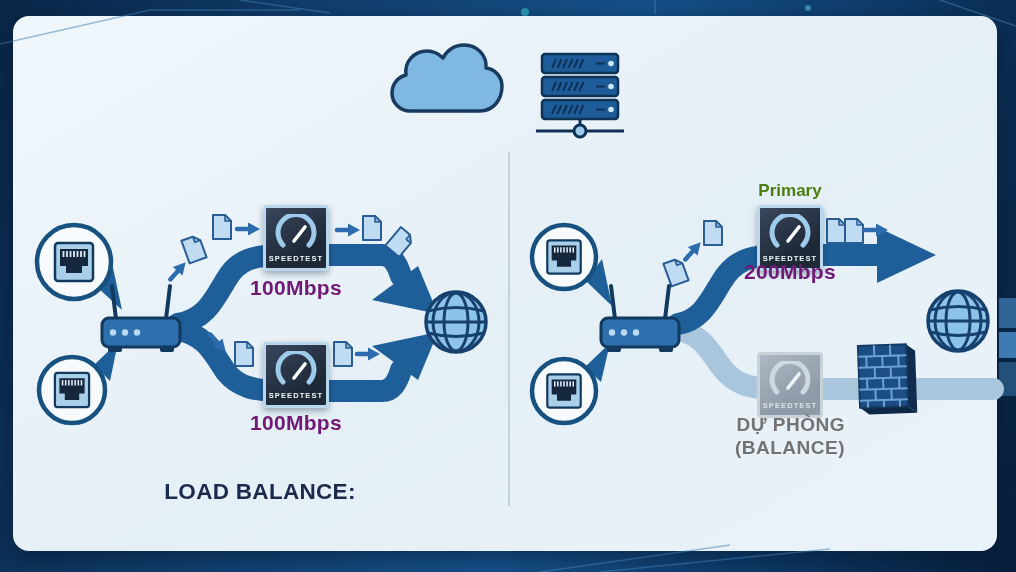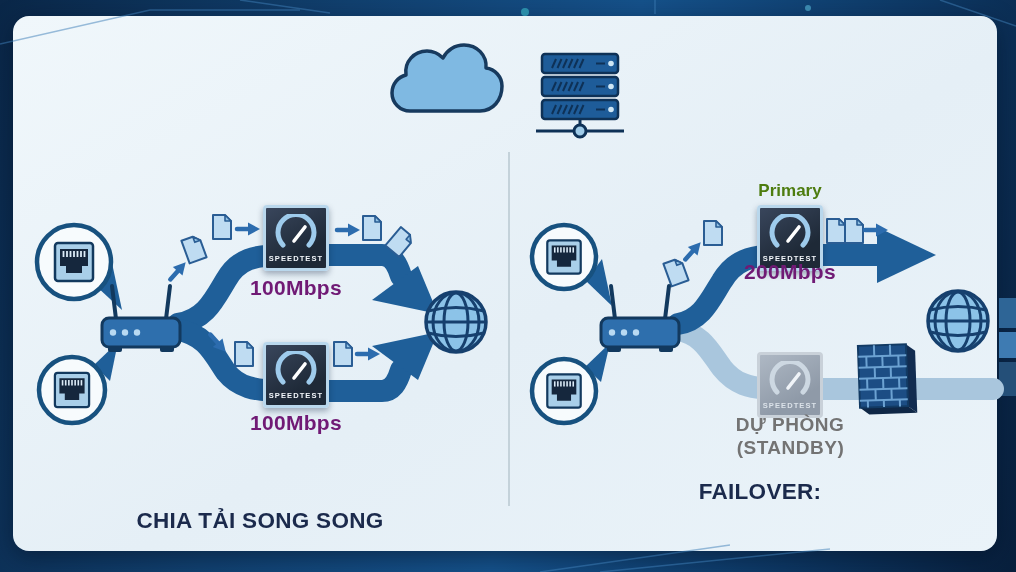--- a/index.html
+++ b/index.html
@@ -268,22 +268,21 @@
 </div>
 
 <div class="speed-label" style="left:296px;top:276px">100Mbps</div>
 <div class="speed-label" style="left:296px;top:411px">100Mbps</div>
 
 <div class="primary-label" style="left:790px;top:181px">Primary</div>
 <div class="speed-label" style="left:790px;top:260px">200Mbps</div>
 
 <div class="standby-label" style="left:790px;top:414px">
   <span>DỰ PHÒNG</span><br>
-  <span>(STANDBY)</span>
+  <span>(BALANCE)</span>
 </div>
 
 <div class="section-title" style="left:260px;top:477px">
+  <span>LOAD BALANCE:</span><br>
+</div>
+<div class="section-title" style="left:760px;top:477px">
   <br>
-  <span>CHIA TẢI SONG SONG</span>
-</div>
-<div class="section-title" style="left:760px;top:477px">
-  <span>FAILOVER:</span><br>
 </div>
 
 </body></html>

